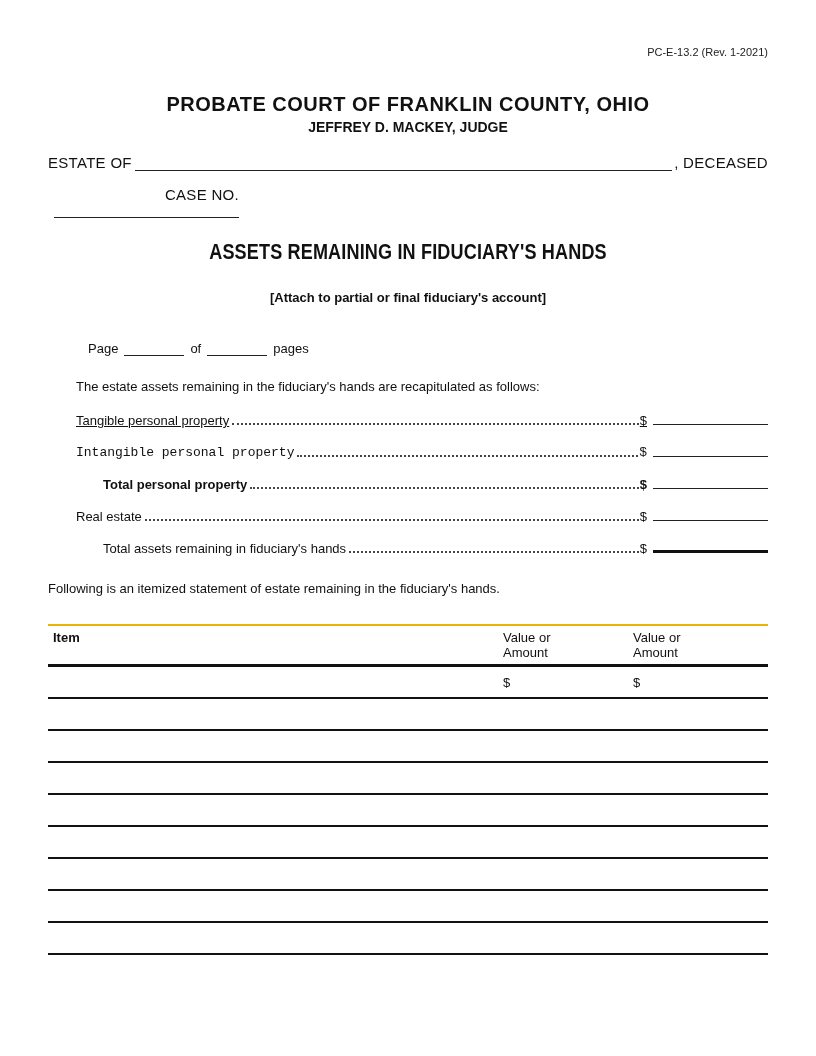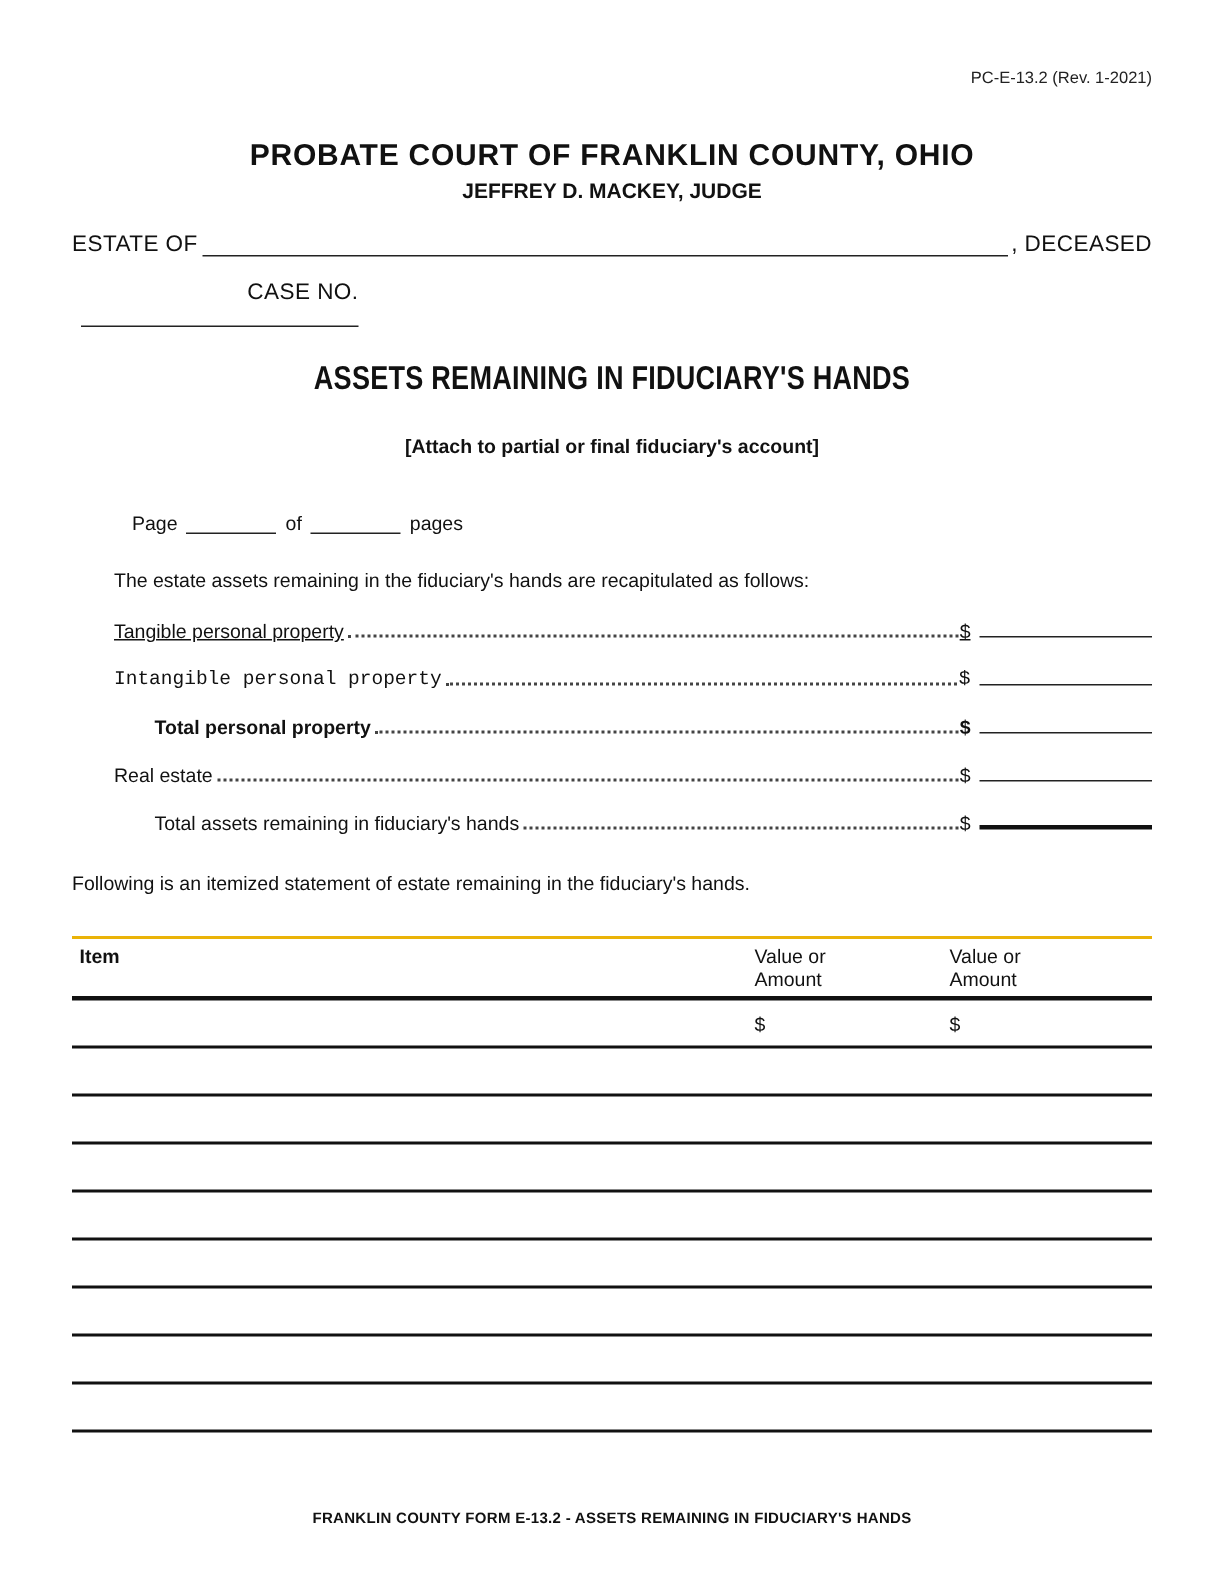--- a/index.html
+++ b/index.html
@@ -187,14 +187,13 @@
     <span class="c c-v2"></span>
   </div>
   <div class="trow">
     <span class="c" style="left:5px;"></span>
     <span class="c c-v1"></span>
     <span class="c c-v2"></span>
   </div>
 </div>
 
 <div class="abs footer">
-  <div>FRANKLIN COUNTY FORM E-13.2 - ASSETS REMAINING IN FIDUCIARY'S HANDS</div>
 </div>
 
 </body></html>

